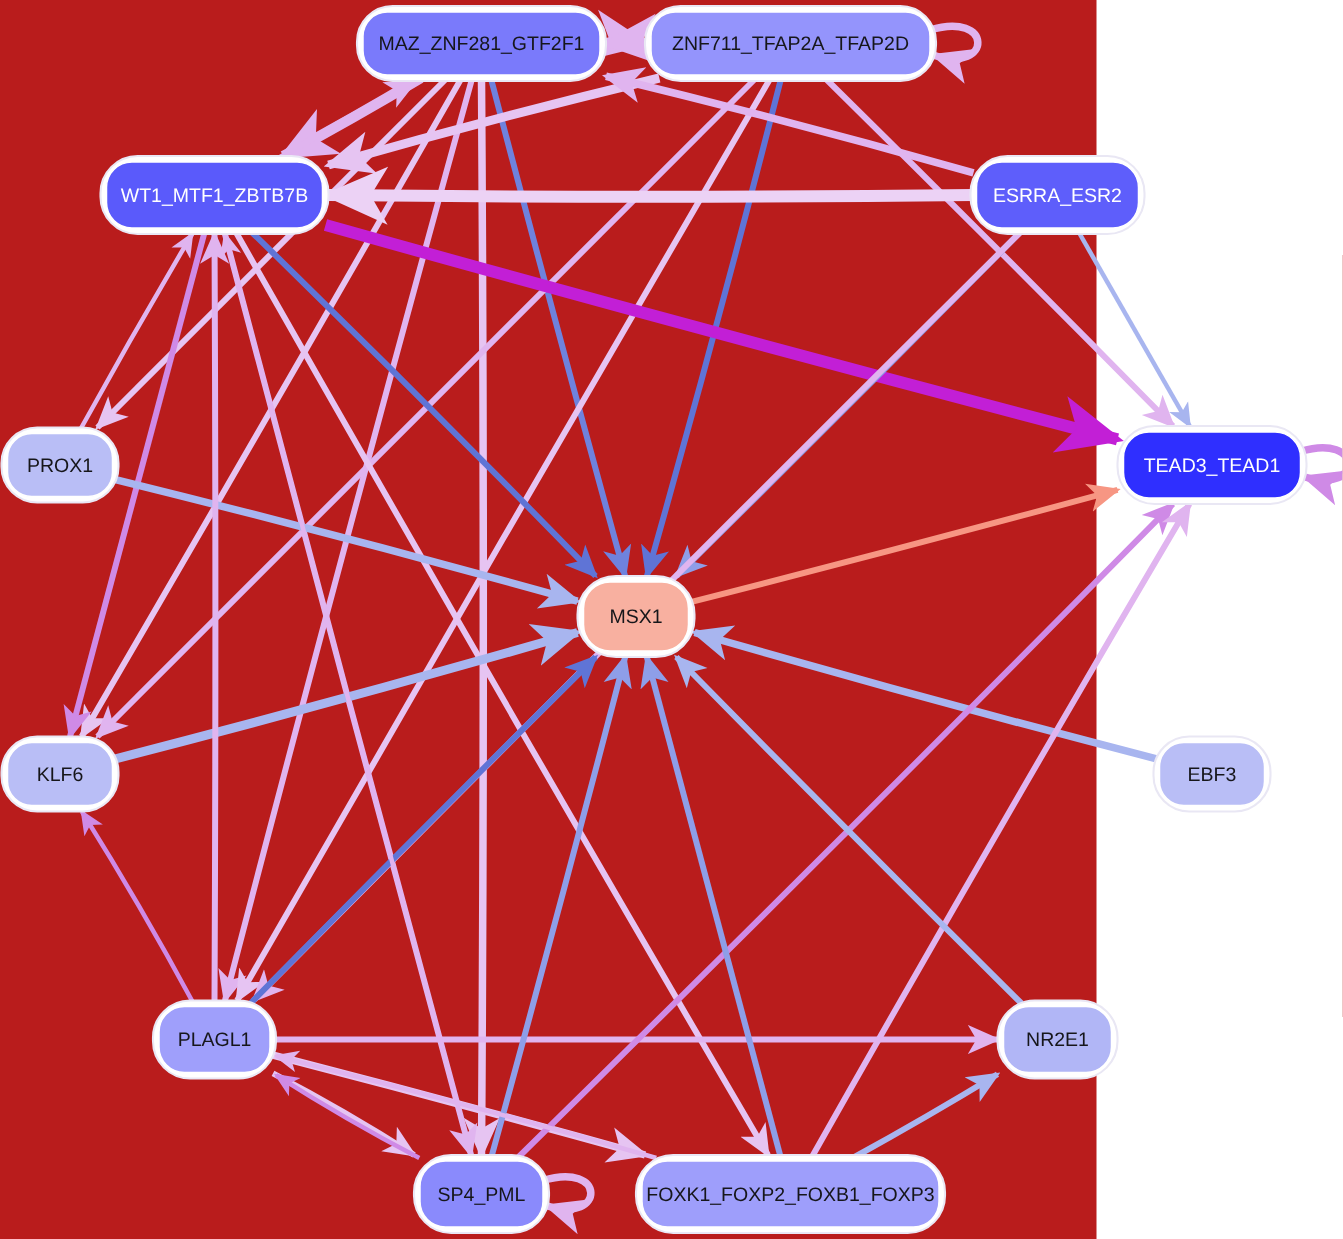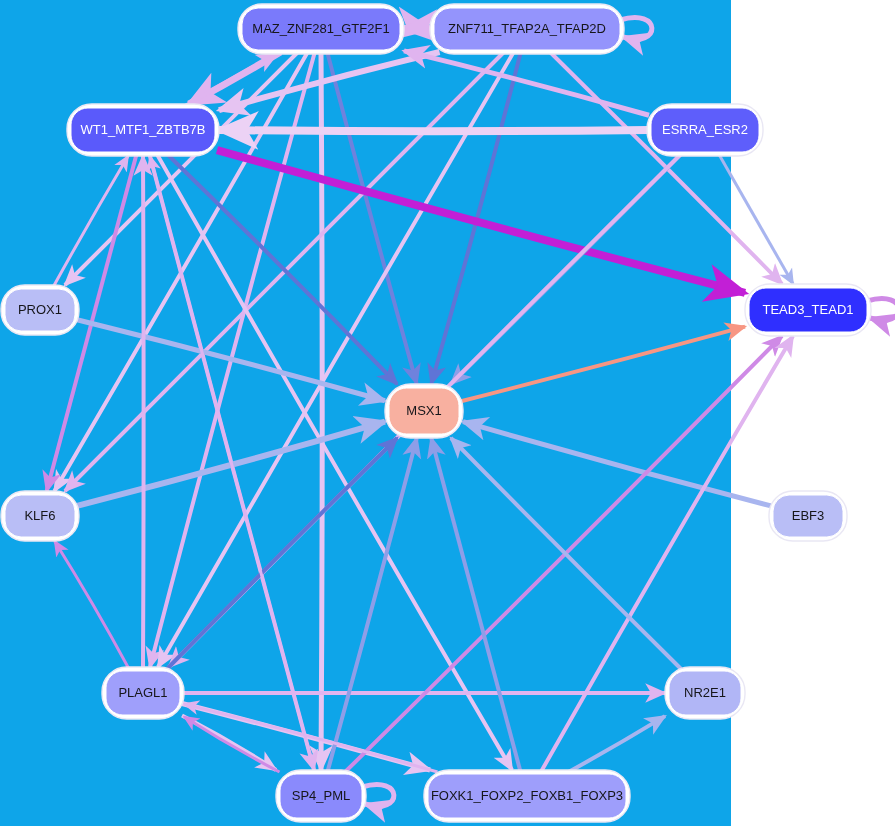--- a/index.html
+++ b/index.html
@@ -1,18 +1,18 @@
 <!DOCTYPE html>
 <html><head>
 <meta charset="utf-8">
 <style>
   html,body{margin:0;padding:0;background:#ffffff;}
   body{width:895px;height:826px;overflow:hidden;
        font-family:"Liberation Sans","DejaVu Sans",sans-serif;}
-  #graph-root{position:relative;width:731px;height:826px;background:#0ea5e9;}
+  #graph-root{position:relative;width:731px;height:826px;background:#b91c1c;}
   svg#net{position:absolute;left:0;top:0;width:895px;height:826px;display:block;}
   .node-halo{fill:#ffffff;stroke:#e9e7f4;stroke-width:1.4;}
   .node-box{stroke:#ffffff;stroke-width:1;}
   .node-label{font-family:"Liberation Sans","DejaVu Sans",sans-serif;
               font-size:13px;text-anchor:middle;dominant-baseline:middle;
               pointer-events:none;}
   .edge{fill:none;stroke-linecap:butt;}
   .loop{fill:none;}
 </style>
 </head>

